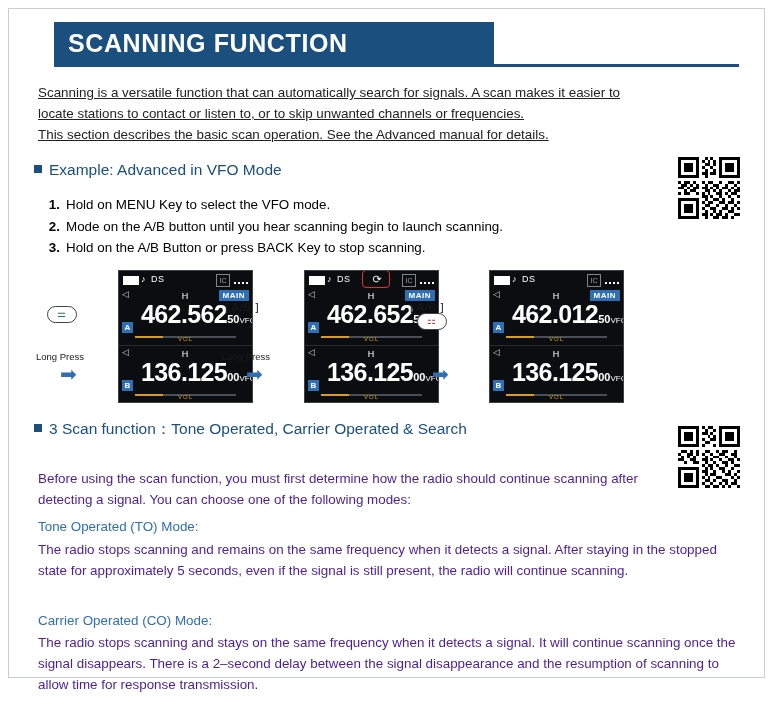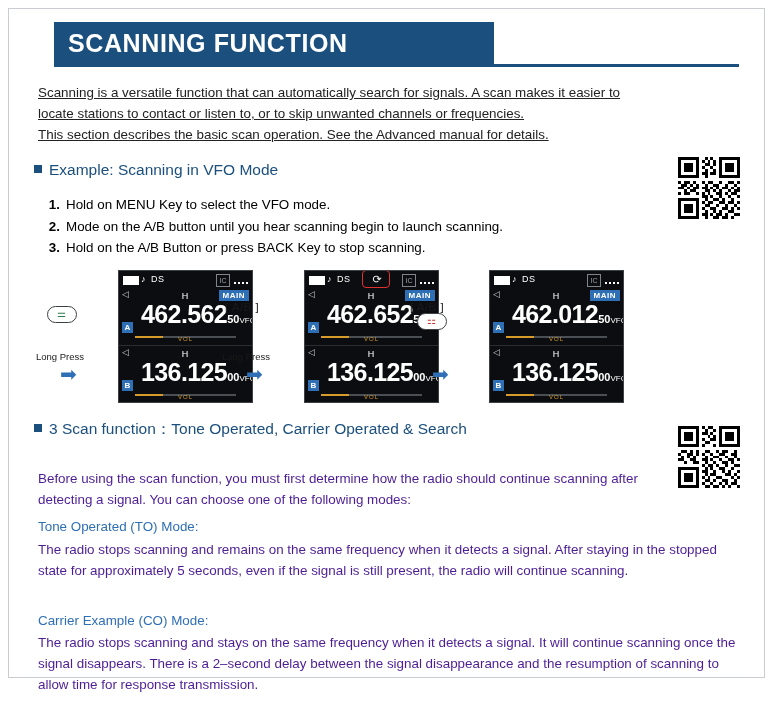--- a/index.html
+++ b/index.html
@@ -385,21 +385,21 @@
       <div class="title-underline"></div>
     </div>
 
     <div class="intro">
       <p>Scanning is a versatile function that can automatically search for signals. A scan makes it easier to</p>
       <p>locate stations to contact or listen to, or to skip unwanted channels or frequencies.</p>
       <p>This section describes the basic scan operation. See the Advanced manual for details.</p>
     </div>
 
     <div class="section-head" id="sec1">
-      <span class="sq"></span><span>Example: Scanning in VFO Mode</span>
+      <span class="sq"></span><span>Example: Advanced in VFO Mode</span>
     </div>
 
     <div class="steps">
       <div class="step">
         <span class="num">1.</span><span>Hold on MENU Key to select the VFO mode.</span>
       </div>
       <div class="step">
         <span class="num">2.</span><span>Mode on the A/B button until you hear scanning begin to launch scanning.</span>
       </div>
       <div class="step">
@@ -744,17 +744,17 @@
             <rect x="20" y="20" width="1" height="1"></rect>
         </g>
       </svg>
     </div>
 
     <div class="body-text" id="before-text">Before using the scan function, you must first determine how the radio should continue scanning after detecting a signal. You can choose one of the following modes:</div>
 
     <div class="mode-head" id="mode1-head">Tone Operated (TO) Mode:</div>
     <div class="body-text" id="mode1-text">The radio stops scanning and remains on the same frequency when it detects a signal. After staying in the stopped state for approximately 5 seconds, even if the signal is still present, the radio will continue scanning.</div>
 
-    <div class="mode-head" id="mode2-head">Carrier Example (CO) Mode:</div>
+    <div class="mode-head" id="mode2-head">Carrier Operated (CO) Mode:</div>
     <div class="body-text" id="mode2-text">The radio stops scanning and stays on the same frequency when it detects a signal. It will continue scanning once the signal disappears. There is a 2–second delay between the signal disappearance and the resumption of scanning to allow time for response transmission.</div>
 
   </div>
 </div>
 
 </body></html>

